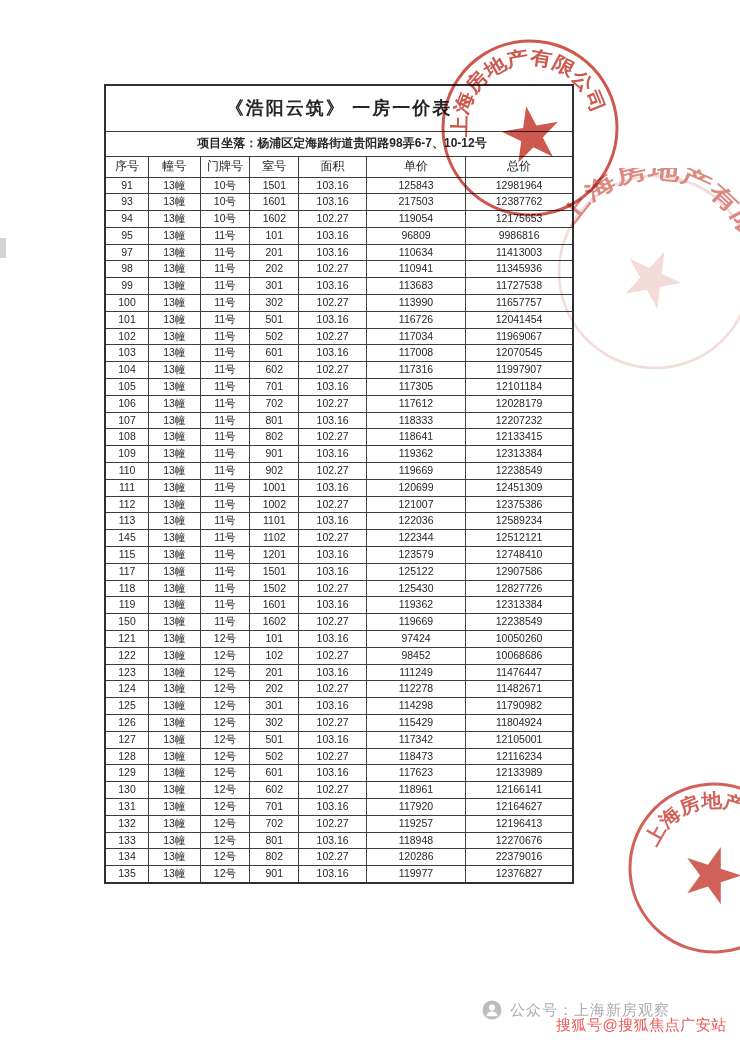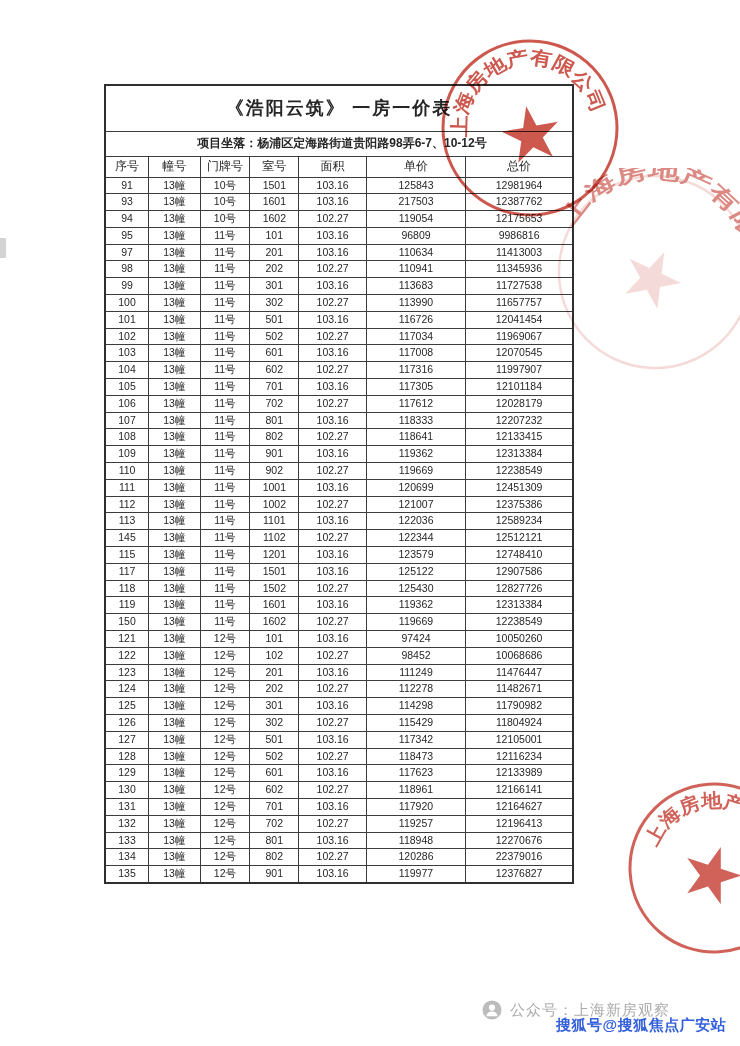--- a/index.html
+++ b/index.html
@@ -60,23 +60,23 @@
     position:absolute;
     left:482px; top:1000px;
     display:flex; align-items:center; gap:8px;
     color:#ababab;
     font-size:15px;
     letter-spacing:1px;
   }
   .sohu-watermark {
     position:absolute;
     left:556px; top:1016px;
-    color:#1d4ed8;
+    color:#ef4444;
     font-size:15px;
-    font-weight:bold;
+    font-weight:normal;
     letter-spacing:0.5px;
     opacity:0.9;
     white-space:nowrap;
   }
   .scan-artifact {
     position:absolute;
     left:0; top:238px;
     width:6px; height:20px;
     background:#d4d4d4;
   }

